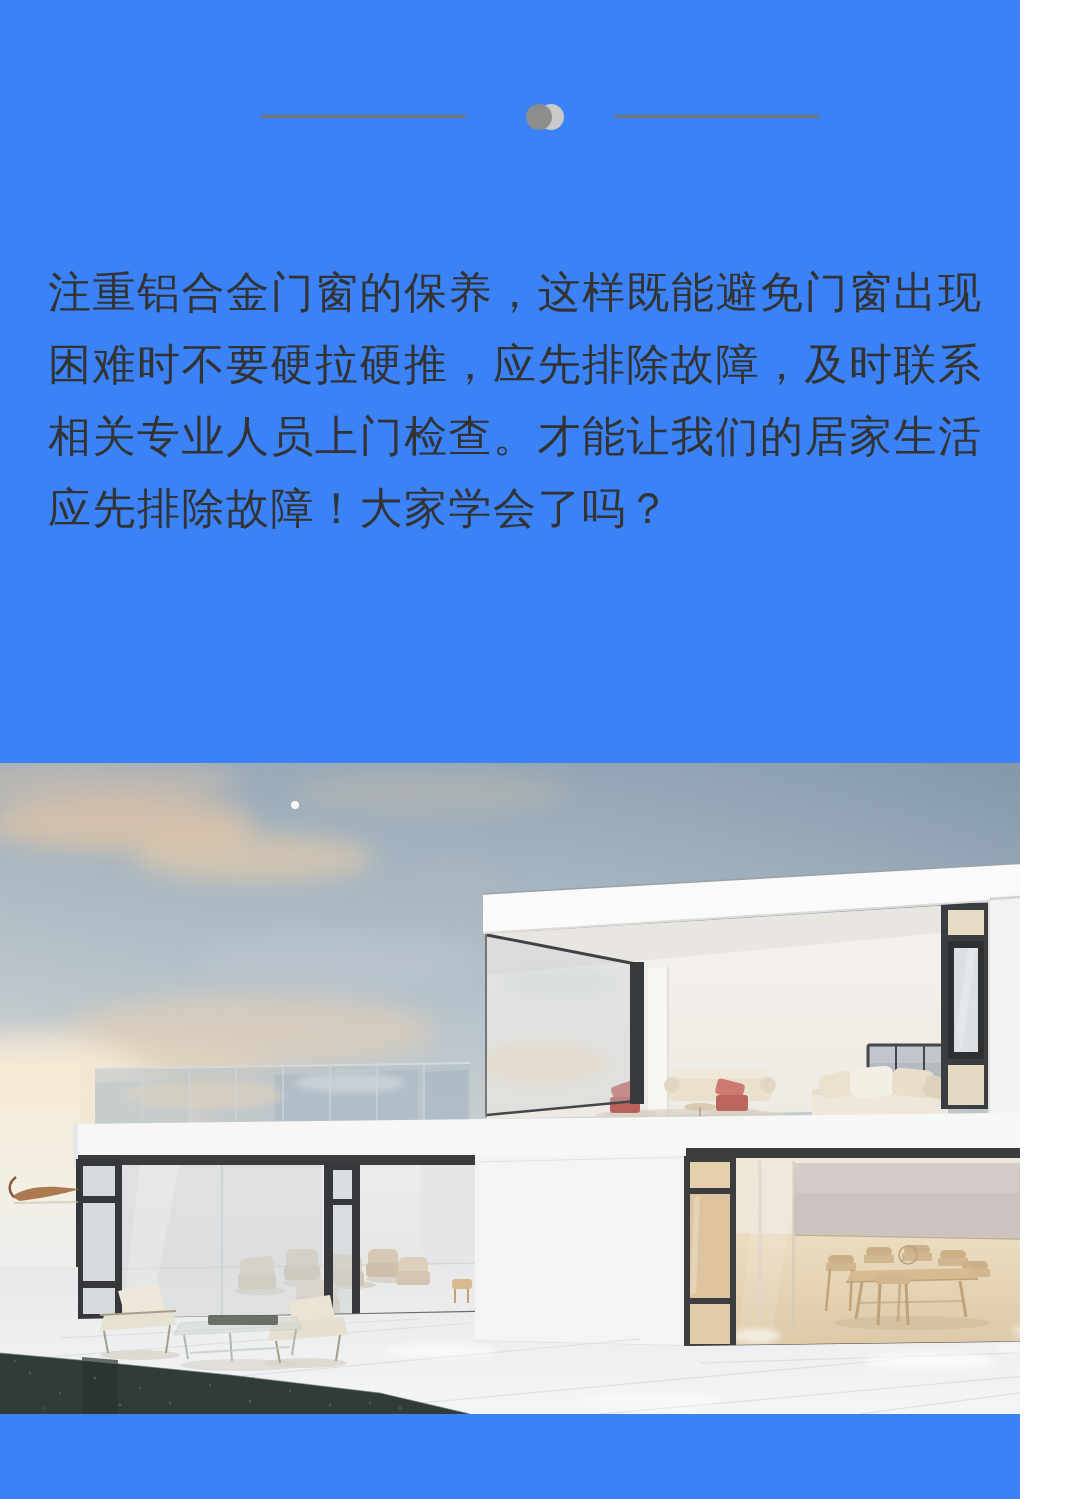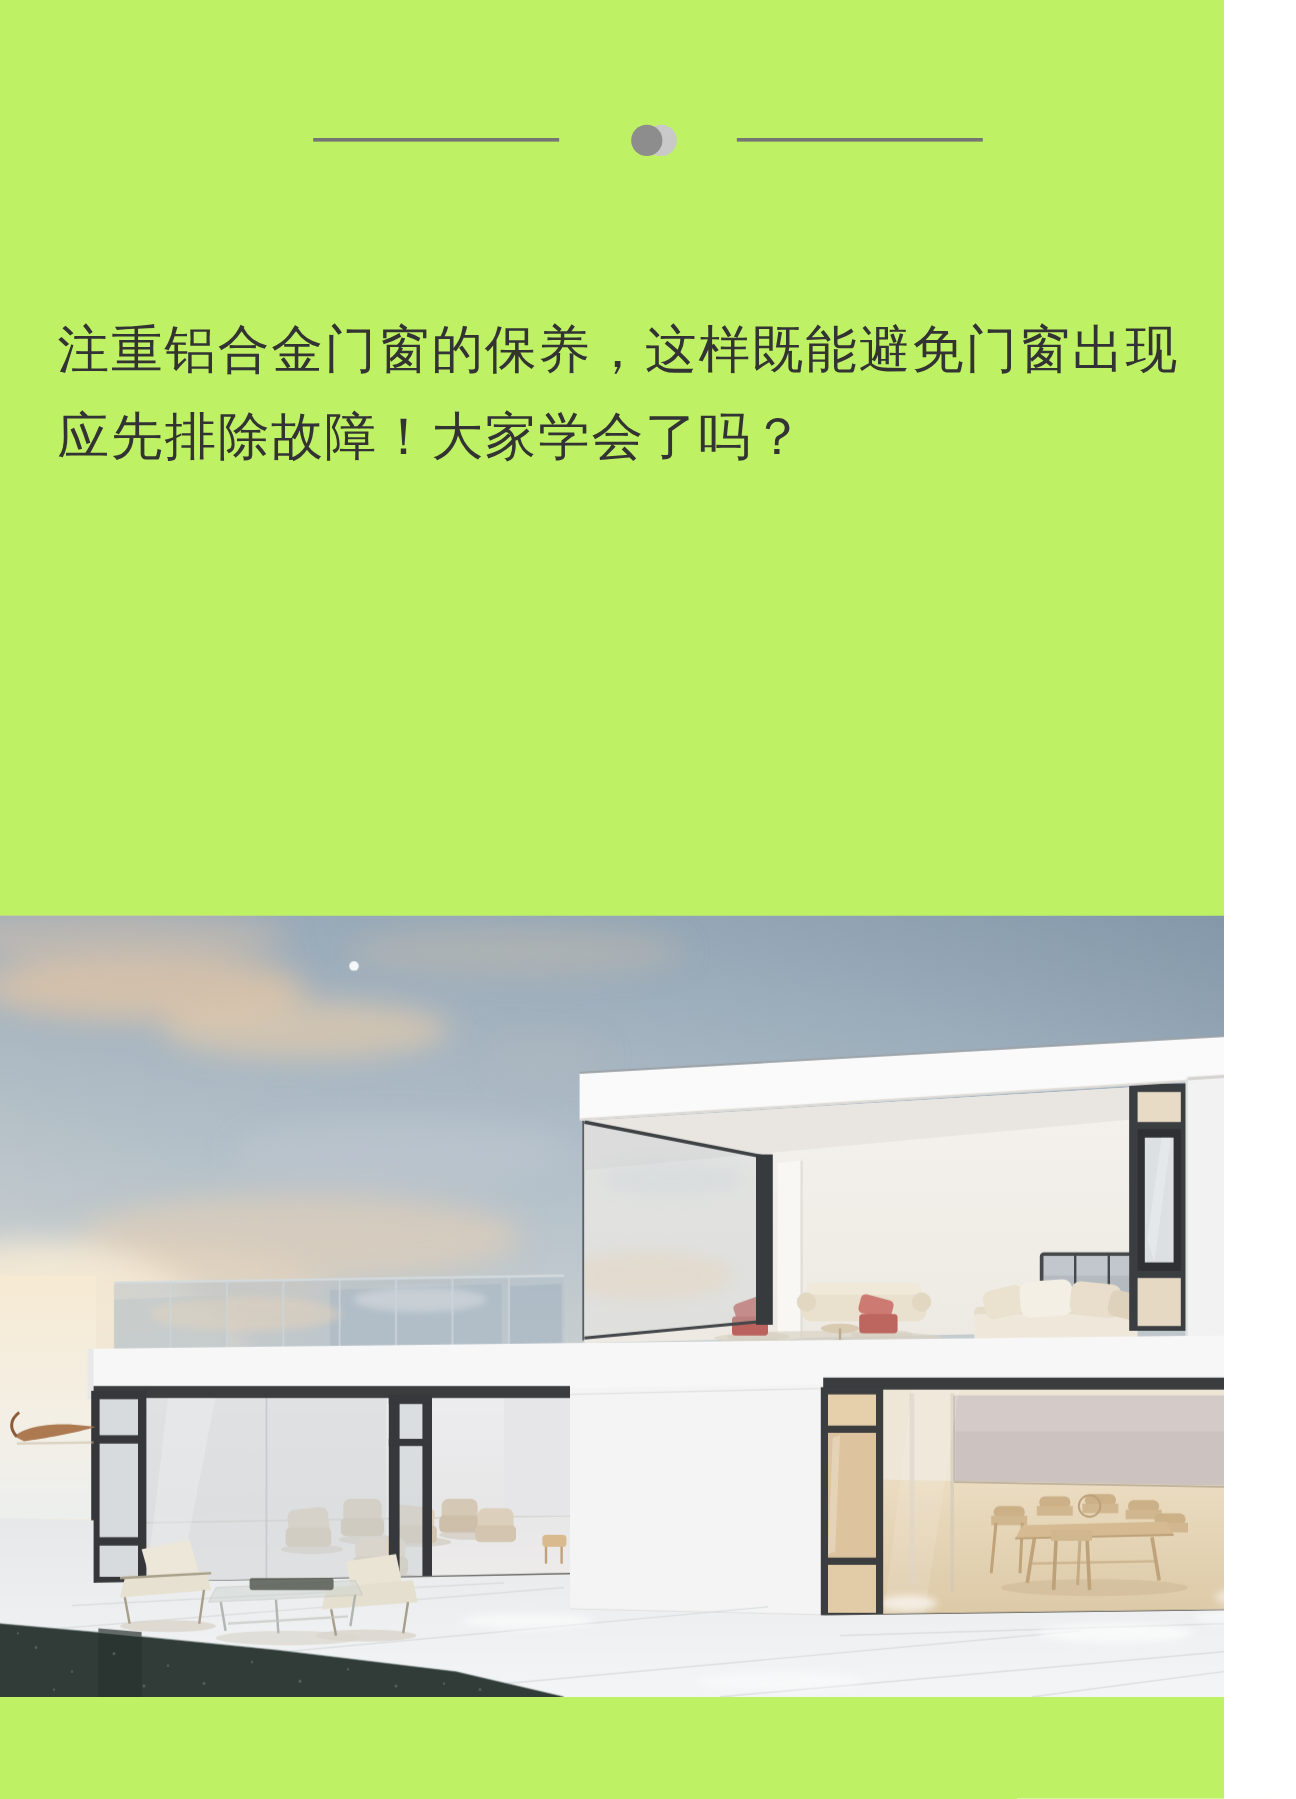--- a/index.html
+++ b/index.html
@@ -1,16 +1,16 @@
 <!DOCTYPE html>
 <html><head>
 <meta charset="utf-8">
 <style>
   html,body{margin:0;padding:0;background:#ffffff;}
-  .page{position:relative;width:1020px;height:1499px;background:#bef264;overflow:hidden;
+  .page{position:relative;width:1020px;height:1499px;background:#3b82f6;overflow:hidden;
         font-family:"Liberation Sans","DejaVu Sans",sans-serif;}
   
   .divider{position:absolute;top:103px;left:0;width:1080px;height:28px;}
   .divider-line{position:absolute;top:12px;width:205px;height:3px;background:#757575;}
   .divider-line.left{left:261px;}
   .divider-line.right{left:614px;}
   .divider-dot{position:absolute;top:0;left:524px;width:42px;height:28px;}
   .dot-back{position:absolute;top:1px;left:14px;width:26px;height:26px;border-radius:50%;background:#c9c9c9;}
   .dot-front{position:absolute;top:1px;left:2px;width:26px;height:26px;border-radius:50%;background:#8d8d8d;}
   
@@ -30,20 +30,22 @@
     <span class="divider-line left"></span>
     <span class="divider-dot">
       <span class="dot-back"></span>
       <span class="dot-front"></span>
     </span>
     <span class="divider-line right"></span>
   </div>
 
   <div class="article-text">
     <div class="line">注重铝合金门窗的保养，这样既能避免门窗出现</div>
+    <div class="line">困难时不要硬拉硬推，应先排除故障，及时联系</div>
+    <div class="line">相关专业人员上门检查。才能让我们的居家生活</div>
     <div class="line">应先排除故障！大家学会了吗？</div>
   </div>
 
   <figure class="photo">
     <svg viewBox="0 0 1080 651" xmlns="http://www.w3.org/2000/svg">
       <defs>
         <linearGradient id="sky" x1="0" y1="0" x2="0" y2="1">
           <stop offset="0" stop-color="#98a9b8"></stop>
           <stop offset="0.35" stop-color="#b7c3cc"></stop>
           <stop offset="0.62" stop-color="#d3d6d5"></stop>

